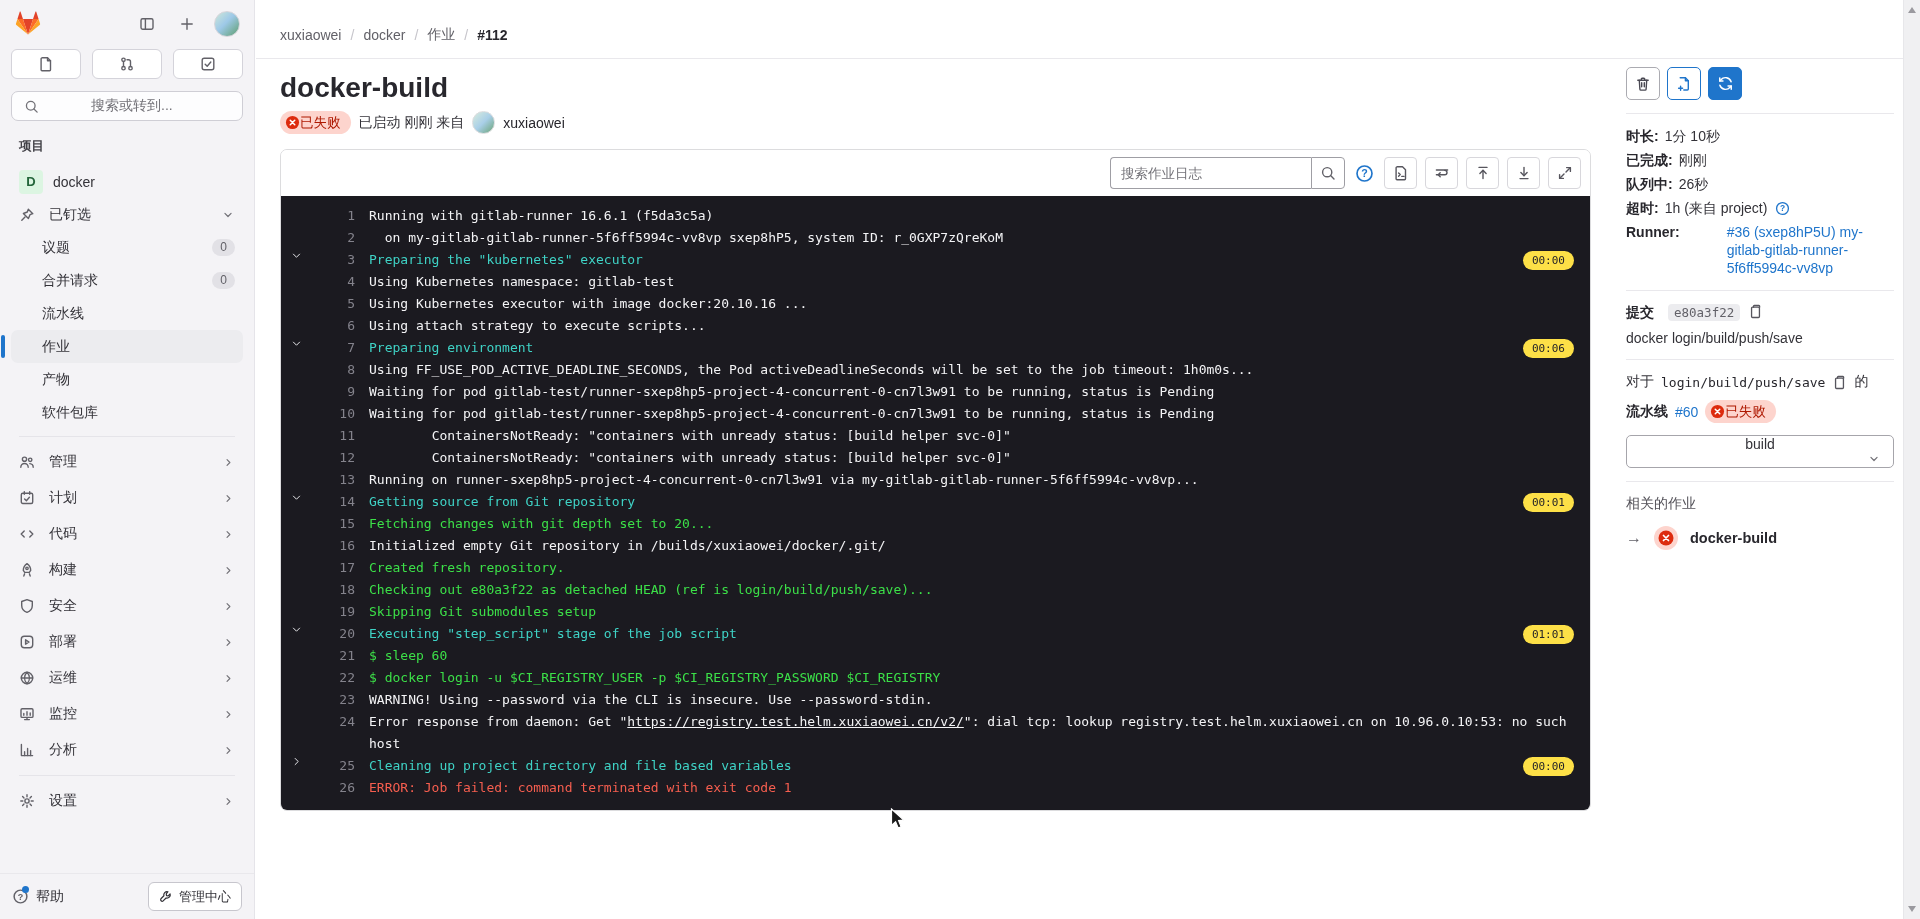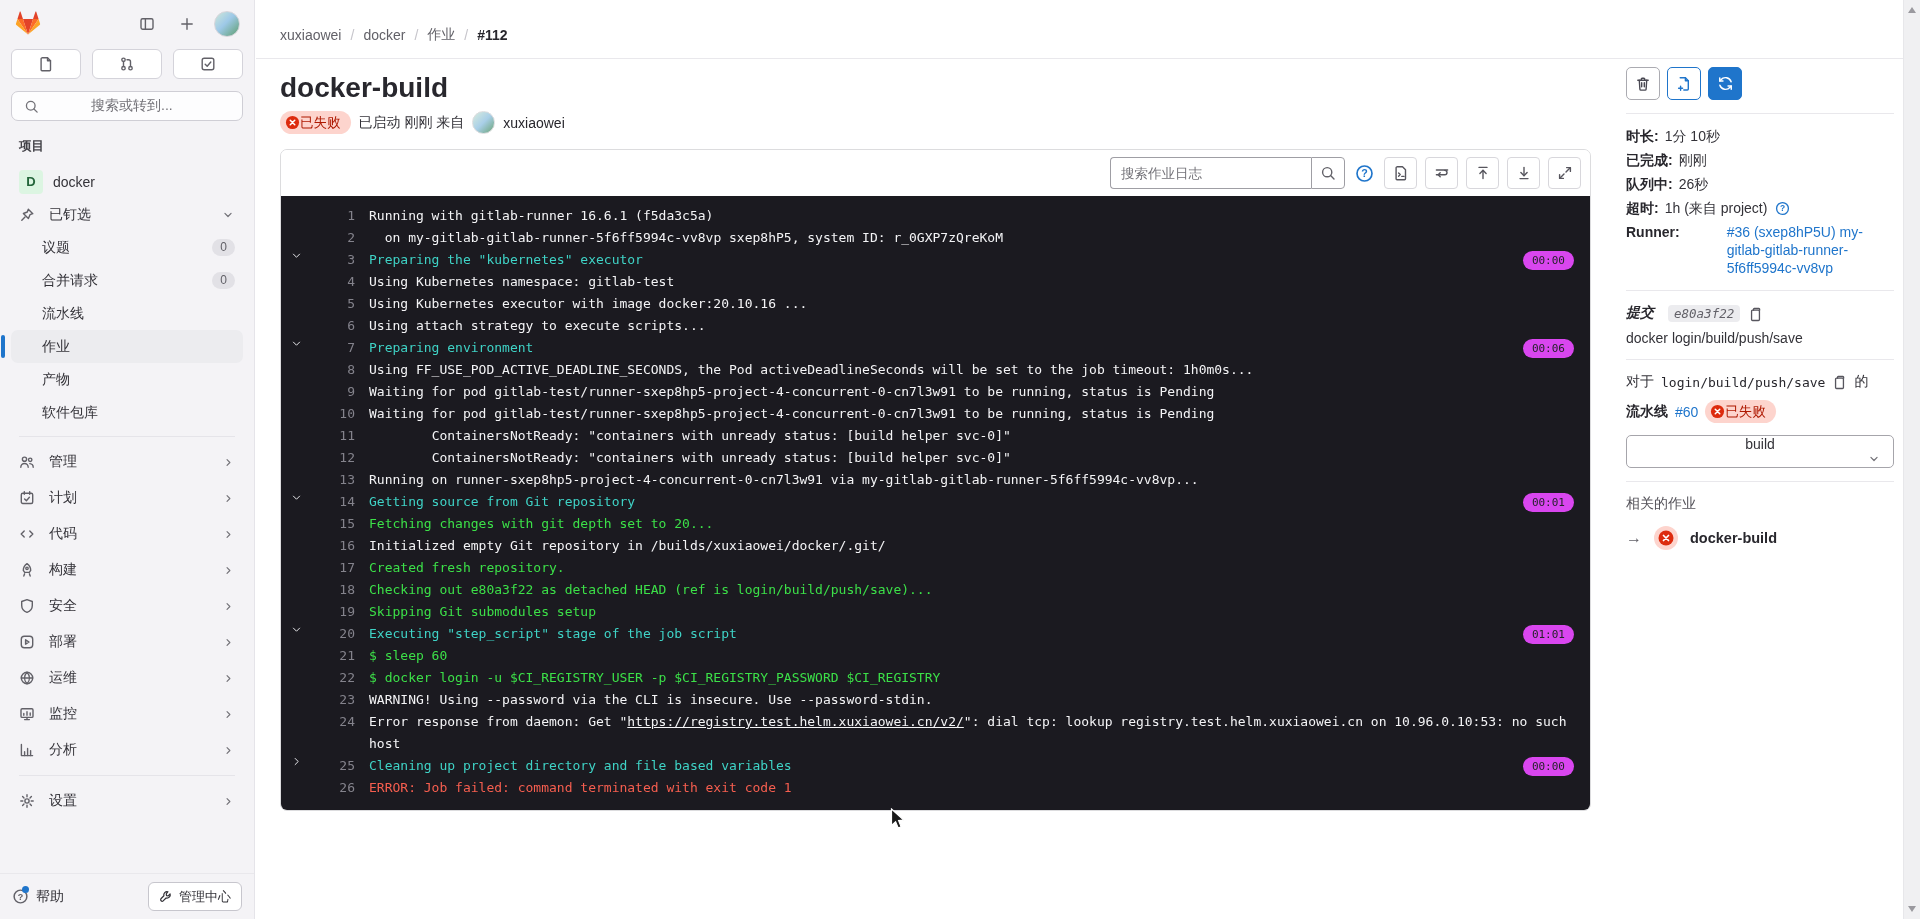--- a/index.html
+++ b/index.html
@@ -77,37 +77,37 @@
   .log-view { background:#1b1a20; padding:9px 0 10px 0; min-height:614px;
     font-family:"DejaVu Sans Mono","Liberation Mono",monospace; font-size:13px; }
   .log-line { display:flex; line-height:22px; padding-left:10px; padding-right:16px; }
   .log-caret { width:24px; color:#ececef; font-size:10px; padding-top:1px; flex-shrink:0; cursor:pointer; }
   .log-num { width:40px; text-align:right; color:#84838c; flex-shrink:0; margin-right:14px; cursor:pointer; }
   .log-text { flex:1; white-space:pre-wrap; word-break:break-all; color:#f4f4f6; }
   .t-section { color:#3fd3c6; cursor:pointer; }
   .t-green { color:#3ce048; }
   .t-red { color:#f65e4f; }
   .log-link { text-decoration:underline; cursor:pointer; }
-  .dur-badge { margin-left:12px; align-self:center; background:#d946ef; color:#232228; border-radius:10px;
+  .dur-badge { margin-left:12px; align-self:center; background:#fde047; color:#232228; border-radius:10px;
     font-size:11px; line-height:19px; height:19px; padding:0 9px; flex-shrink:0; }
 
   
   .right-panel { position:absolute; left:1370px; top:55px; width:268px; }
   .action-row { display:flex; gap:7px; }
   .act-btn { width:34px; height:33px; border-radius:5px; display:flex; align-items:center; justify-content:center; cursor:pointer; }
   .act-trash { background:#fff; border:1px solid #ababb1; color:#4a4953; }
   .act-newissue { background:#fff; border:1px solid #1f75cb; color:#1f75cb; }
   .act-retry { background:#1f75cb; border:1px solid #1f75cb; color:#fff; }
   .rp-divider { height:1px; background:#e9e8ec; margin:13px 0; }
   .detail-row { display:flex; align-items:flex-start; margin-bottom:6px; line-height:18px; }
   .dlabel { font-weight:700; color:#28272d; margin-right:6px; white-space:nowrap; }
   .dvalue { color:#333238; }
   .dvalue.link { color:#1f75cb; cursor:pointer;margin-left:41px; }
   .inline-help { display:inline-block; vertical-align:-3px; margin-left:4px; color:#1f75cb; cursor:pointer; }
-  .commit-line { display:flex; align-items:flex-end; gap:8px;font-style:italic; }
+  .commit-line { display:flex; align-items:flex-start; gap:8px; }
   .sha-chip { font-family:"DejaVu Sans Mono","Liberation Mono",monospace; font-size:12.5px; background:#ececef;
     color:#626168; border-radius:4px; padding:1px 6px; cursor:pointer; }
   .copy-ic { color:#57565e; cursor:pointer; }
   .commit-msg { margin-top:8px; color:#333238; }
   .ref-line { display:flex; align-items:center; gap:7px; color:#333238; flex-wrap:wrap; }
   .ref-mono { font-family:"DejaVu Sans Mono","Liberation Mono",monospace; font-size:13px; color:#28272d; }
   .pipe-line { display:flex; align-items:center; gap:7px; margin-top:9px; }
   .pipe-label { font-weight:700; color:#28272d; }
   .pipe-num { color:#1f75cb; cursor:pointer; }
   .dropdown { margin-top:12px; height:33px; border:1px solid #a6a5ab; border-radius:5px; background:#fff;

